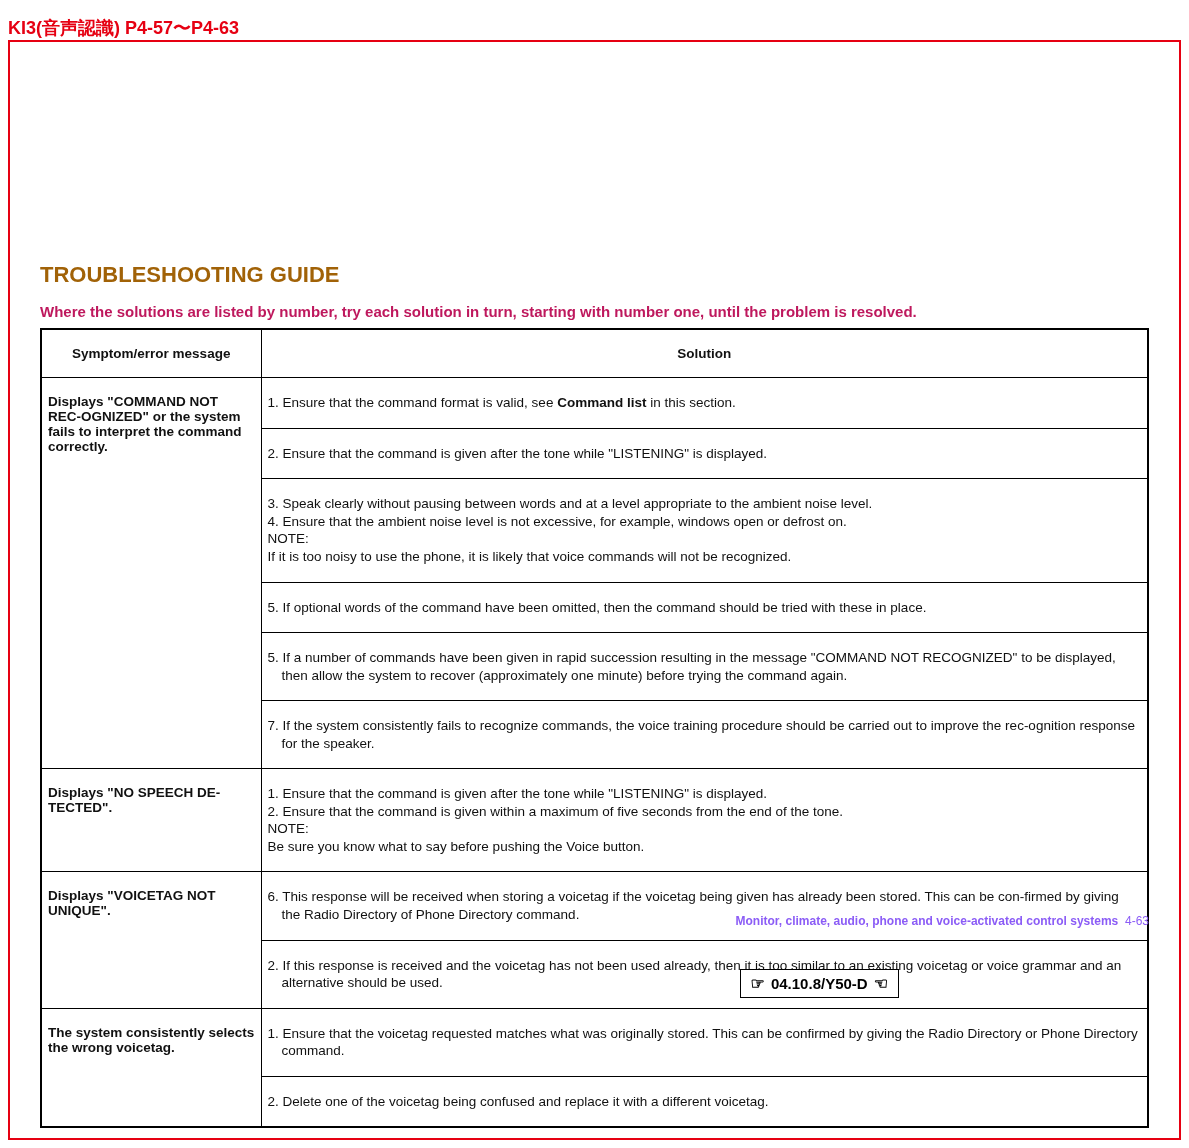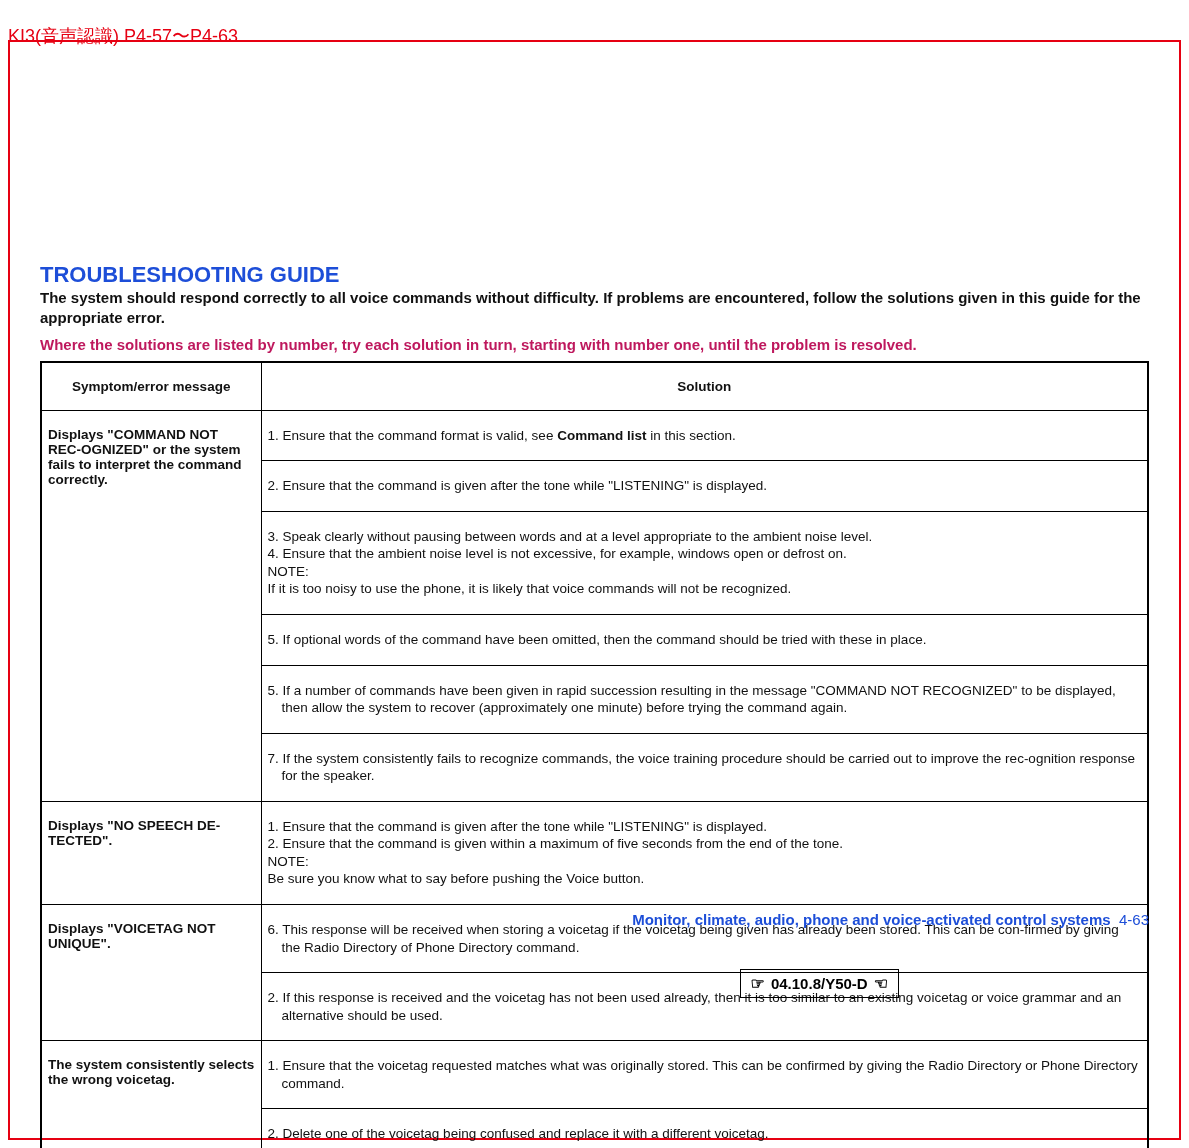--- a/index.html
+++ b/index.html
@@ -10,36 +10,37 @@
     body {
       font-family: Arial, Helvetica, sans-serif;
       background: #fff;
       width: 1189px;
       height: 1148px;
       position: relative;
     }
     .header-label {
       color: #e60012;
       font-size: 18px;
-      font-weight: normal;
-      padding: 24px 0 0 8px;
+      font-weight: bold;
+      padding: 16px 0 0 8px;
     }
     .red-frame {
       position: absolute;
       top: 40px;
       left: 8px;
       right: 8px;
       bottom: 8px;
       border: 2px solid #e60012;
       padding: 220px 30px 30px 30px;
     }
     .title {
       font-size: 22px;
       font-weight: bold;
-      color: #1d4ed8;
+      color: #a16207;
+      margin-bottom: 14px;
     }
     .intro {
       font-size: 15px;
       font-weight: bold;
       color: #111;
       line-height: 1.35;
       margin-bottom: 6px;
     }
     .intro2 {
       font-size: 15px;
@@ -77,23 +78,23 @@
       text-indent: -14px;
     }
     .cmd-bold {
       font-weight: bold;
       margin-top: 36px;
     }
     .footer {
       position: absolute;
       bottom: 210px;
       right: 30px;
-      font-size: 15px;
-      font-weight: bold;
-      color: #1d4ed8;
+      font-size: 12px;
+      font-weight: bold;
+      color: #8b5cf6;
       margin-top: 12px;
     }
     .footer .page {
       font-weight: normal;
     }
     .date-box {
       position: absolute;
       bottom: 140px;
       right: 280px;
       border: 1.5px solid #000;
@@ -109,21 +110,20 @@
     }
   </style>
 </head>
 <body>
 
 <div class="header-label">KI3(音声認識) P4-57〜P4-63</div>
 
 <div class="red-frame">
 
   <div class="title">TROUBLESHOOTING GUIDE</div>
-  <div class="intro">The system should respond correctly to all voice commands without difficulty. If problems are encountered, follow the solutions given in this guide for the appropriate error.</div>
   <div class="intro2">Where the solutions are listed by number, try each solution in turn, starting with number one, until the problem is resolved.</div>
 
   <table class="guide">
     <thead>
       <tr>
         <th>Symptom/error message</th>
         <th>Solution</th>
       </tr>
     </thead>
     <tbody>

